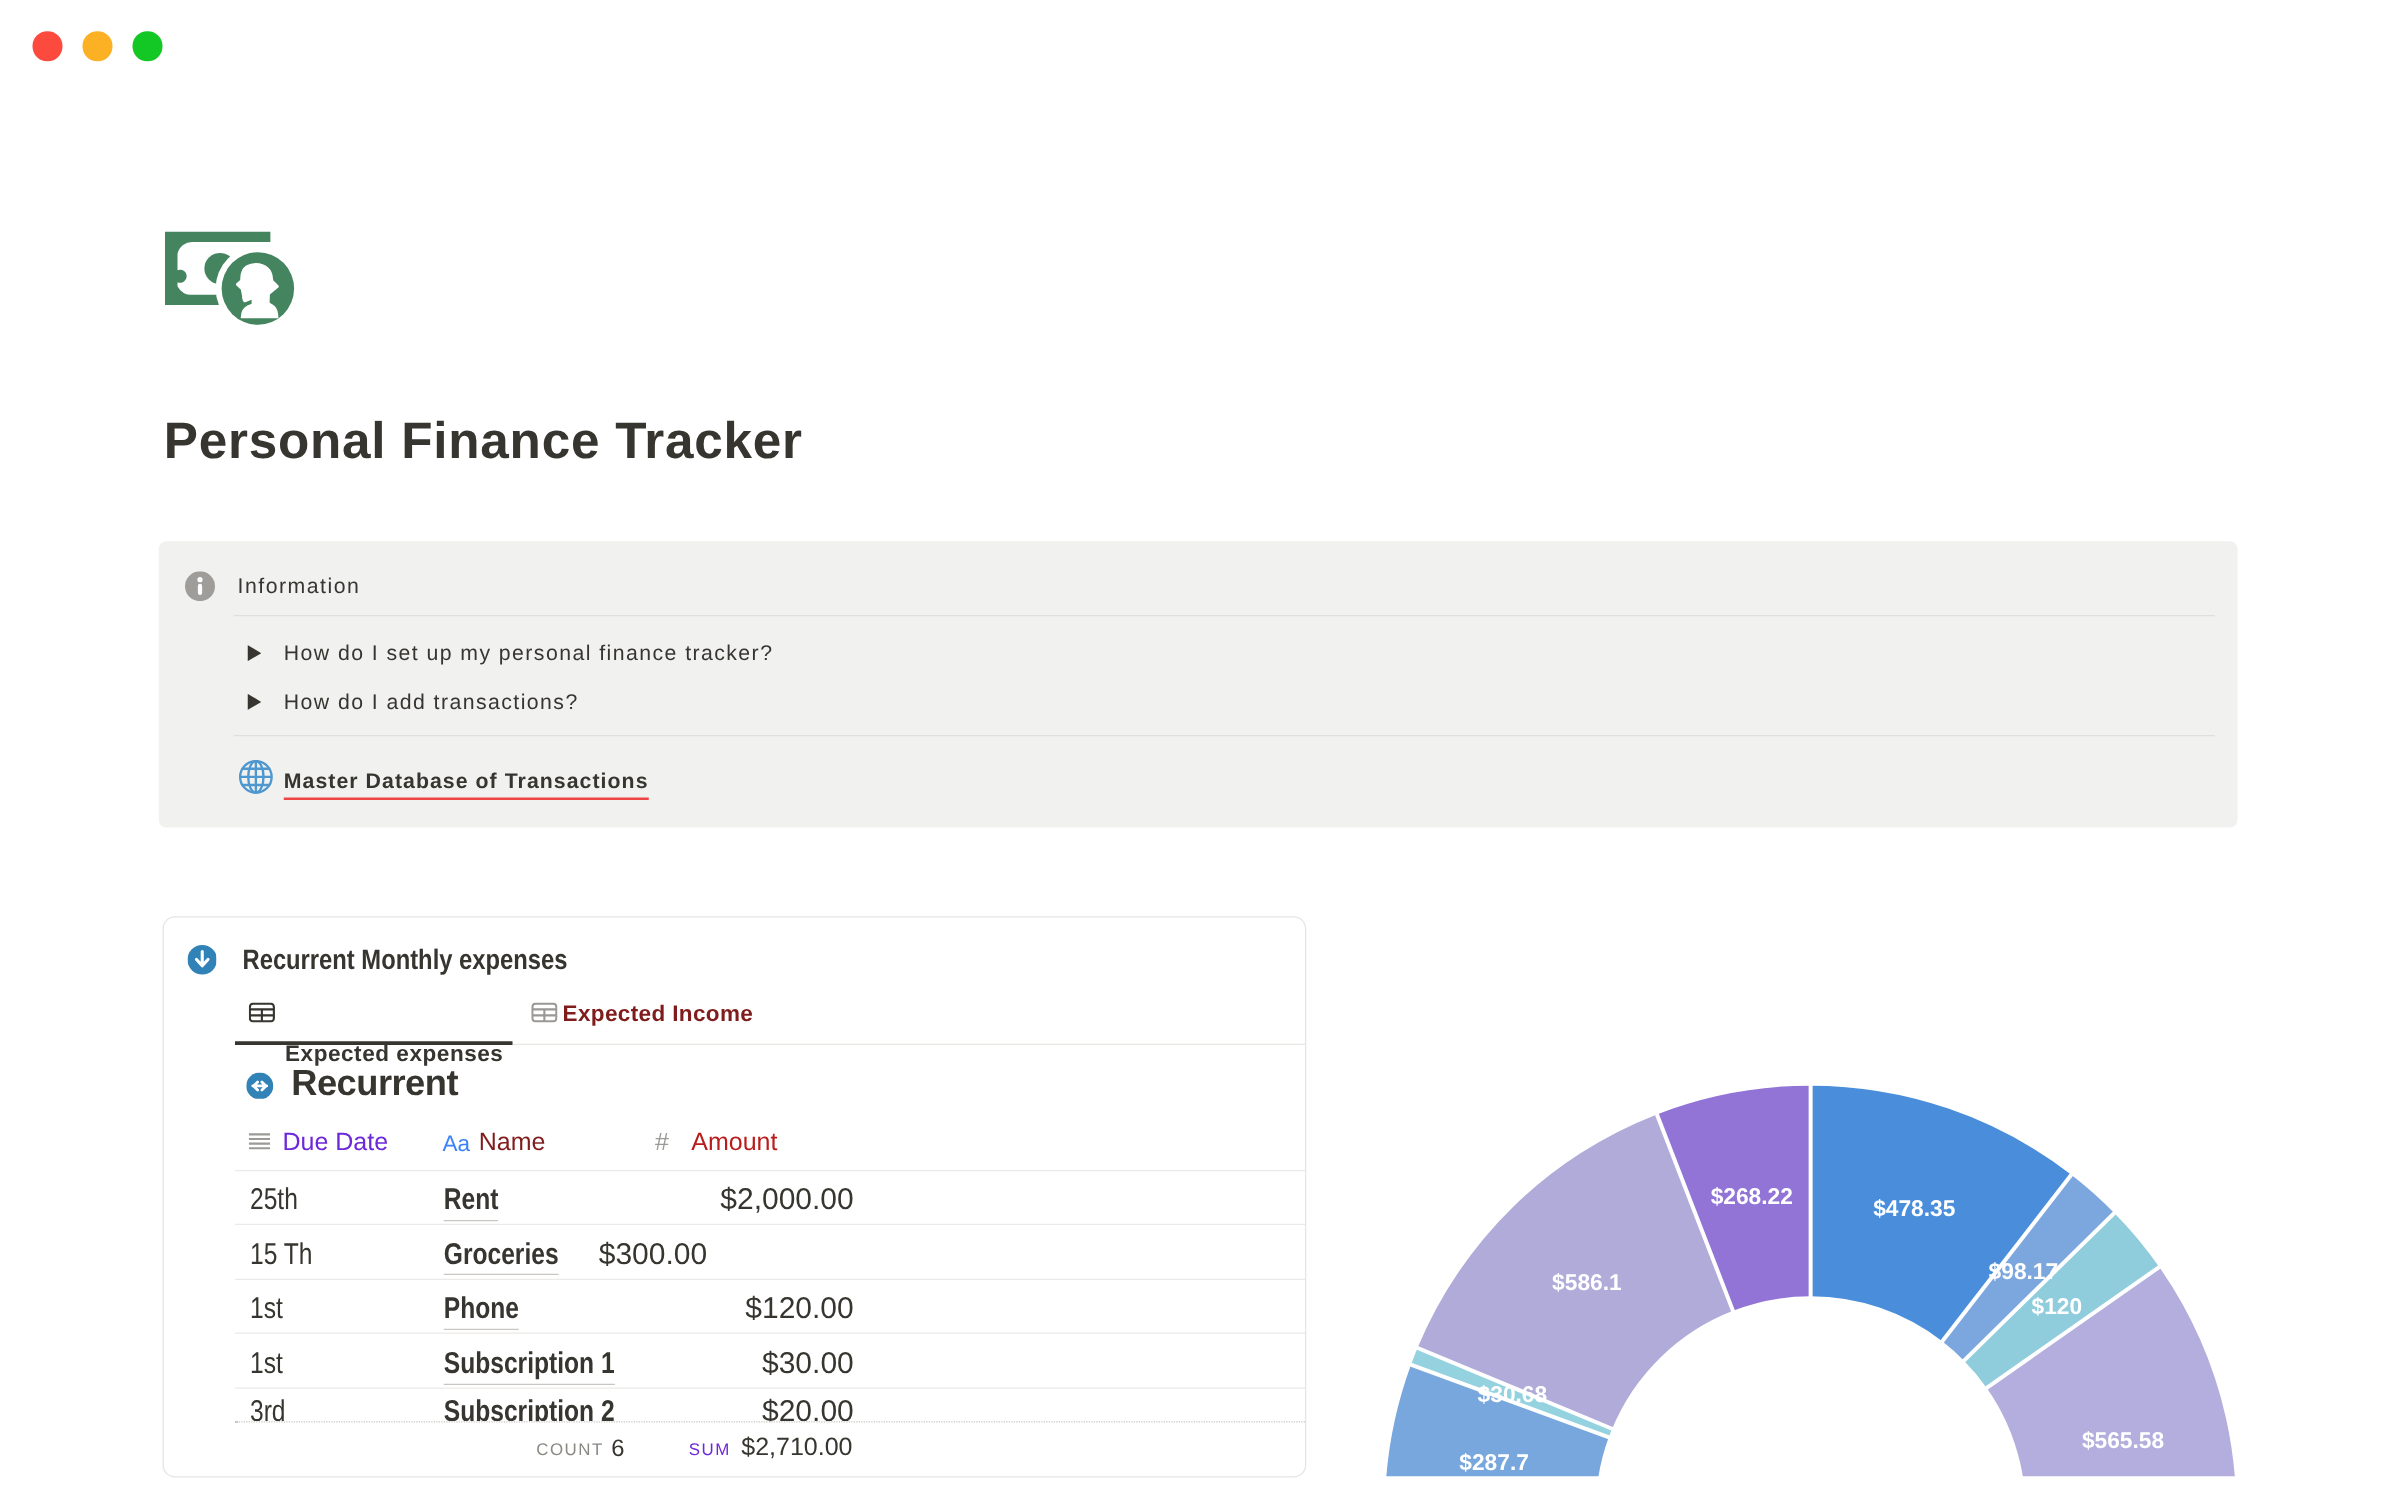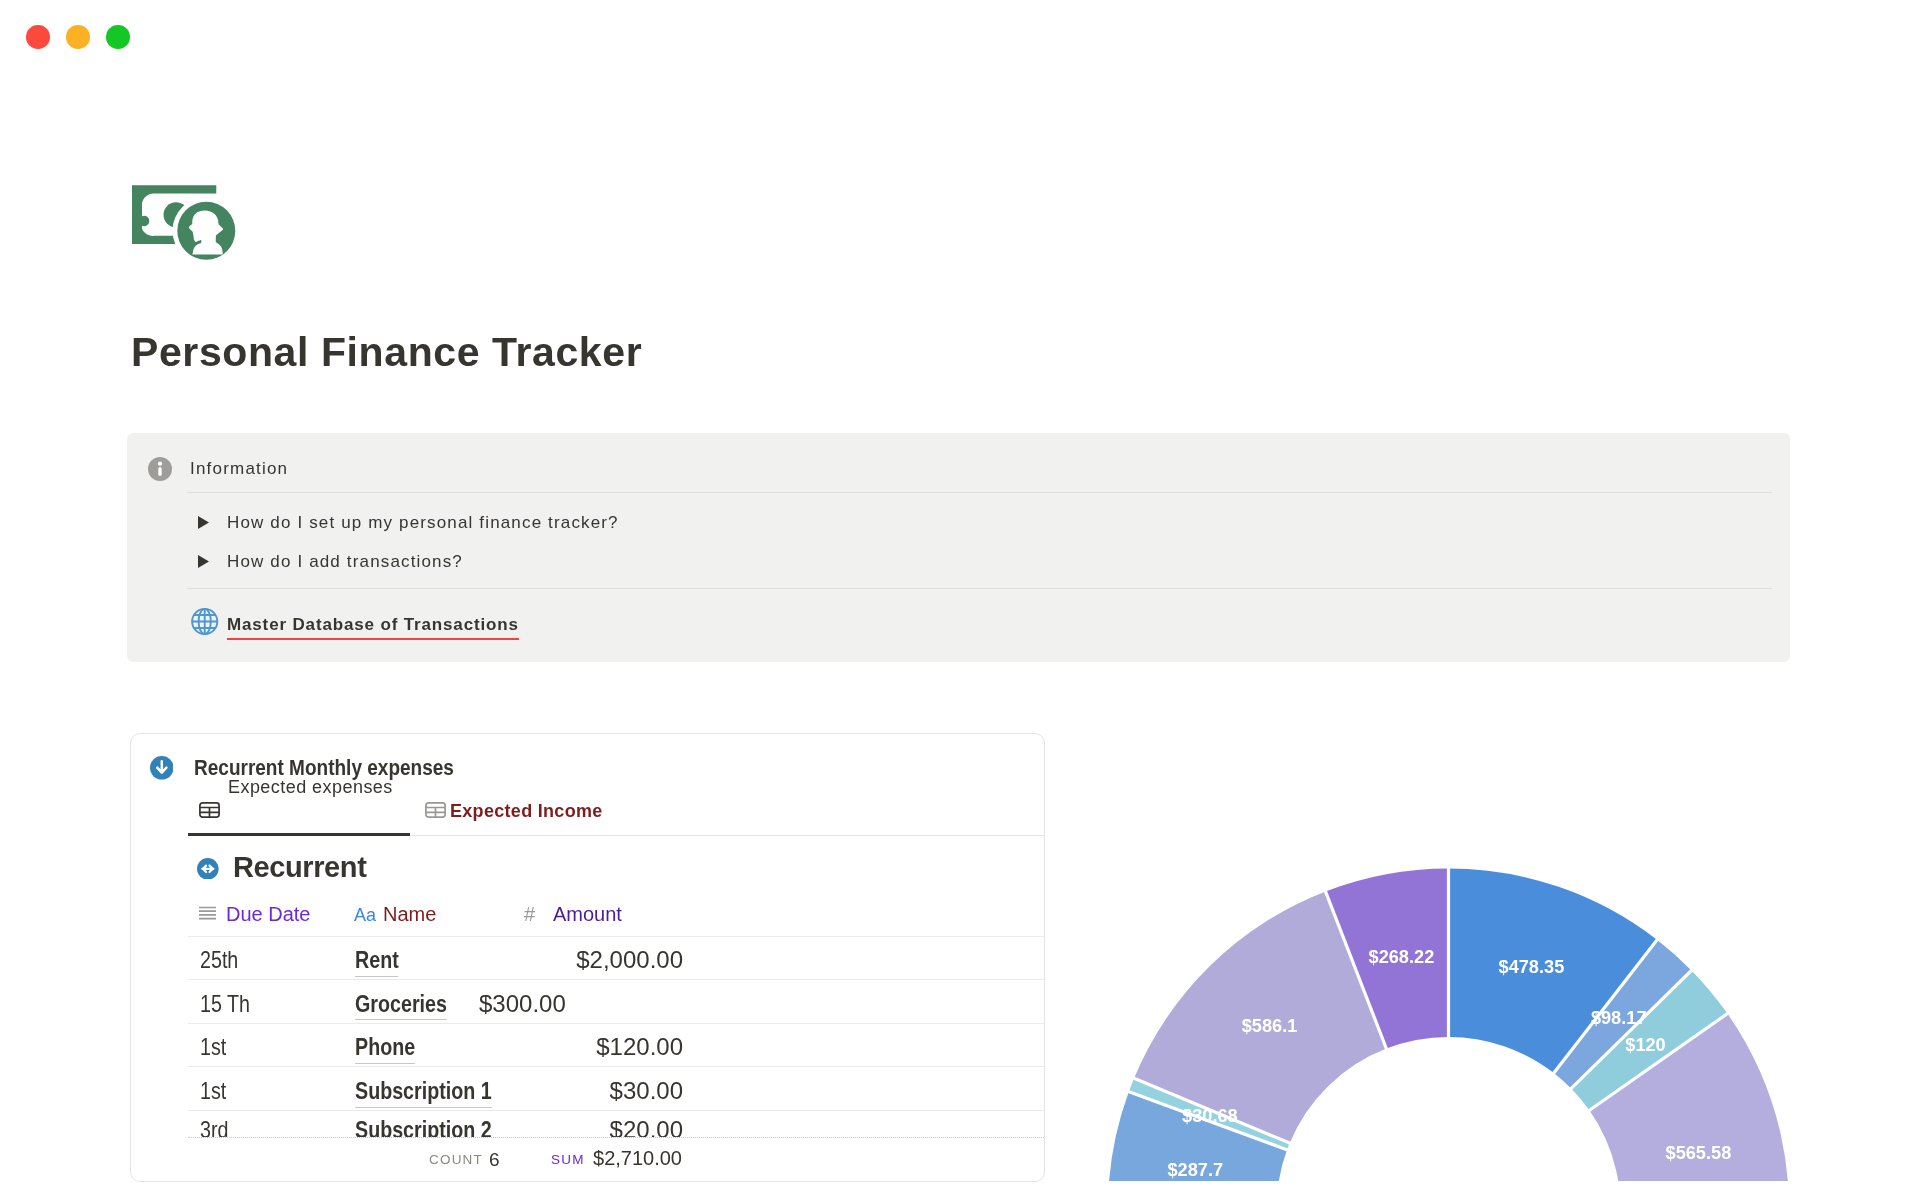--- a/index.html
+++ b/index.html
@@ -54,21 +54,21 @@
 <svg class="abs" style="left:149.5px;top:756.3px" width="23.6" height="23.6" viewBox="0 0 23.6 23.6">
 <circle cx="11.8" cy="11.8" r="11.8" fill="#3182b7"></circle>
 <path d="M11.8,5.2 V15.8 M7.2,11.6 L11.8,16.6 L16.4,11.6" stroke="#fff" stroke-width="2.5" fill="none" stroke-linecap="round" stroke-linejoin="round"></path>
 </svg>
 <div class="abs" style="left:194px;top:755px;font-size:22.5px;font-weight:700;transform:scaleX(0.845);transform-origin:0 0">Recurrent Monthly expenses</div>
 
 <svg class="abs" style="left:199px;top:802px" width="21" height="16" viewBox="0 0 21 16" fill="none" stroke="#37352f" stroke-width="1.7">
 <rect x="0.9" y="0.9" width="19.2" height="14.2" rx="2.6"></rect>
 <path d="M0.9,5.5 H20.1 M0.9,10.3 H20.1 M10.5,5.5 V15.1"></path>
 </svg>
-<div class="abs" style="left:228px;top:777px;font-size:18px;font-weight:400;letter-spacing:0.45px">Expected expenses</div>
+<div class="abs" style="left:228px;top:833px;font-size:18px;font-weight:700;letter-spacing:0.45px">Expected expenses</div>
 <svg class="abs" style="left:425px;top:802px" width="21" height="16" viewBox="0 0 21 16" fill="none" stroke="#9a9894" stroke-width="1.7">
 <rect x="0.9" y="0.9" width="19.2" height="14.2" rx="2.6"></rect>
 <path d="M0.9,5.5 H20.1 M0.9,10.3 H20.1 M10.5,5.5 V15.1"></path>
 </svg>
 <div class="abs" style="left:450px;top:801px;font-size:18px;font-weight:600;color:#7f1d1d;letter-spacing:0.3px">Expected Income</div>
 <div class="abs" style="left:410px;top:835px;width:634px;height:1px;background:#e8e6e3"></div>
 <div class="abs" style="left:188px;top:832.5px;width:222px;height:3.8px;background:#37352f"></div>
 
 <svg class="abs" style="left:197.3px;top:857.5px" width="21.6" height="21.6" viewBox="0 0 21.6 21.6">
 <circle cx="10.8" cy="10.8" r="10.8" fill="#3182b7"></circle>
@@ -76,21 +76,21 @@
 </svg>
 <div class="abs" style="left:233px;top:851px;font-size:29px;font-weight:700;letter-spacing:-0.4px">Recurrent</div>
 
 <svg class="abs" style="left:199px;top:906px" width="17" height="14" viewBox="0 0 17 14" stroke="#9b9a97" stroke-width="1.7" fill="none">
 <path d="M0,1.5 H17 M0,5.2 H17 M0,8.9 H17 M0,12.6 H17"></path>
 </svg>
 <div class="abs" style="left:226px;top:903px;font-size:20px;color:#6d28d9">Due Date</div>
 <div class="abs" style="left:354px;top:905px;font-size:18px;color:#3b82f6">Aa</div>
 <div class="abs" style="left:383px;top:903px;font-size:20px;color:#7f1d1d">Name</div>
 <div class="abs" style="left:524px;top:903px;font-size:20px;color:#9b9a97">#</div>
-<div class="abs" style="left:553px;top:903px;font-size:20px;color:#4c1d95">Amount</div>
+<div class="abs" style="left:553px;top:903px;font-size:20px;color:#b91c1c">Amount</div>
 <div class="abs" style="left:188px;top:936px;width:856px;height:1px;background:#ebeae8"></div>
 
 <div class="abs" style="left:200px;top:946px;font-size:24px;line-height:1.2;transform:scaleX(0.82);transform-origin:0 0">25th</div>
 <div class="abs" style="left:355px;top:946px;font-size:24px;line-height:1.2;font-weight:600;border-bottom:1.5px solid #c9c7c4;padding-bottom:1px;transform:scaleX(0.82);transform-origin:0 0">Rent</div>
 <div class="abs" style="left:479px;top:946px;width:204px;font-size:24px;line-height:1.2;text-align:right">$2,000.00</div>
 <div class="abs" style="left:188px;top:979px;width:856px;height:1px;background:#ebeae8"></div>
 
 <div class="abs" style="left:200px;top:989.7px;font-size:24px;line-height:1.2;transform:scaleX(0.82);transform-origin:0 0">15 Th</div>
 <div class="abs" style="left:355px;top:989.7px;font-size:24px;line-height:1.2;font-weight:600;border-bottom:1.5px solid #c9c7c4;padding-bottom:1px;transform:scaleX(0.82);transform-origin:0 0">Groceries</div>
 <div class="abs" style="left:479px;top:989.7px;width:204px;font-size:24px;line-height:1.2;text-align:left">$300.00</div>

